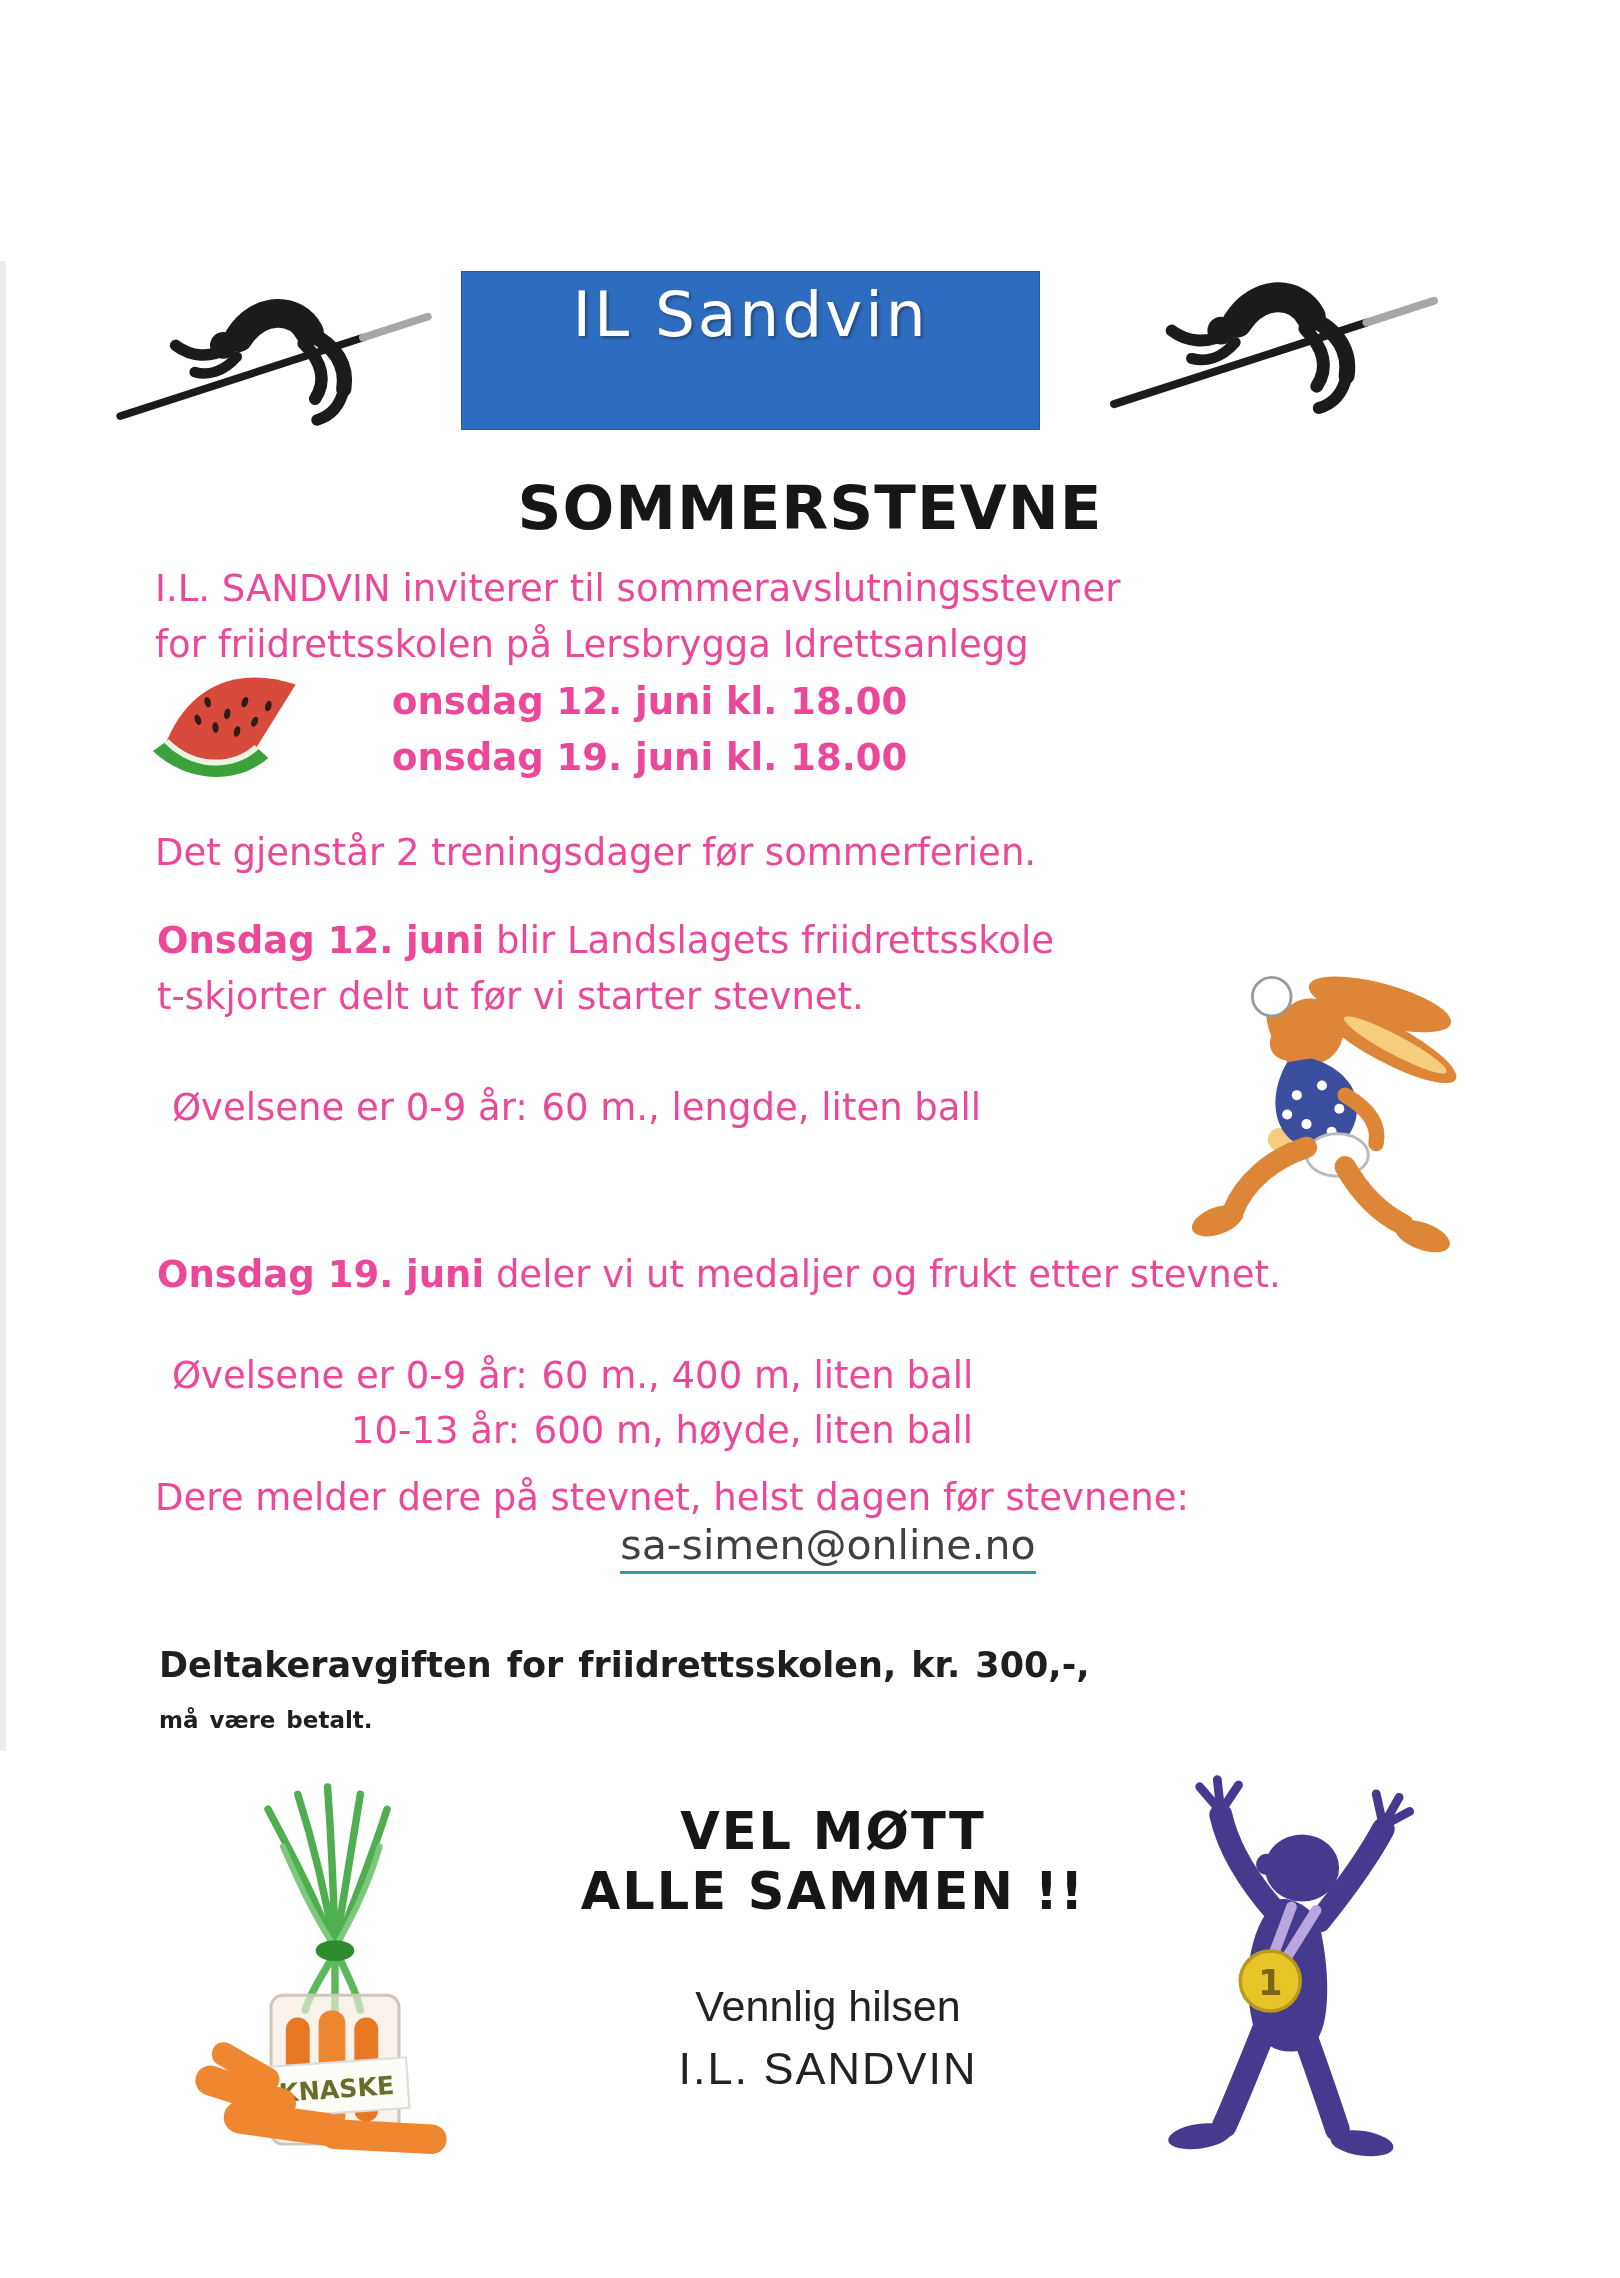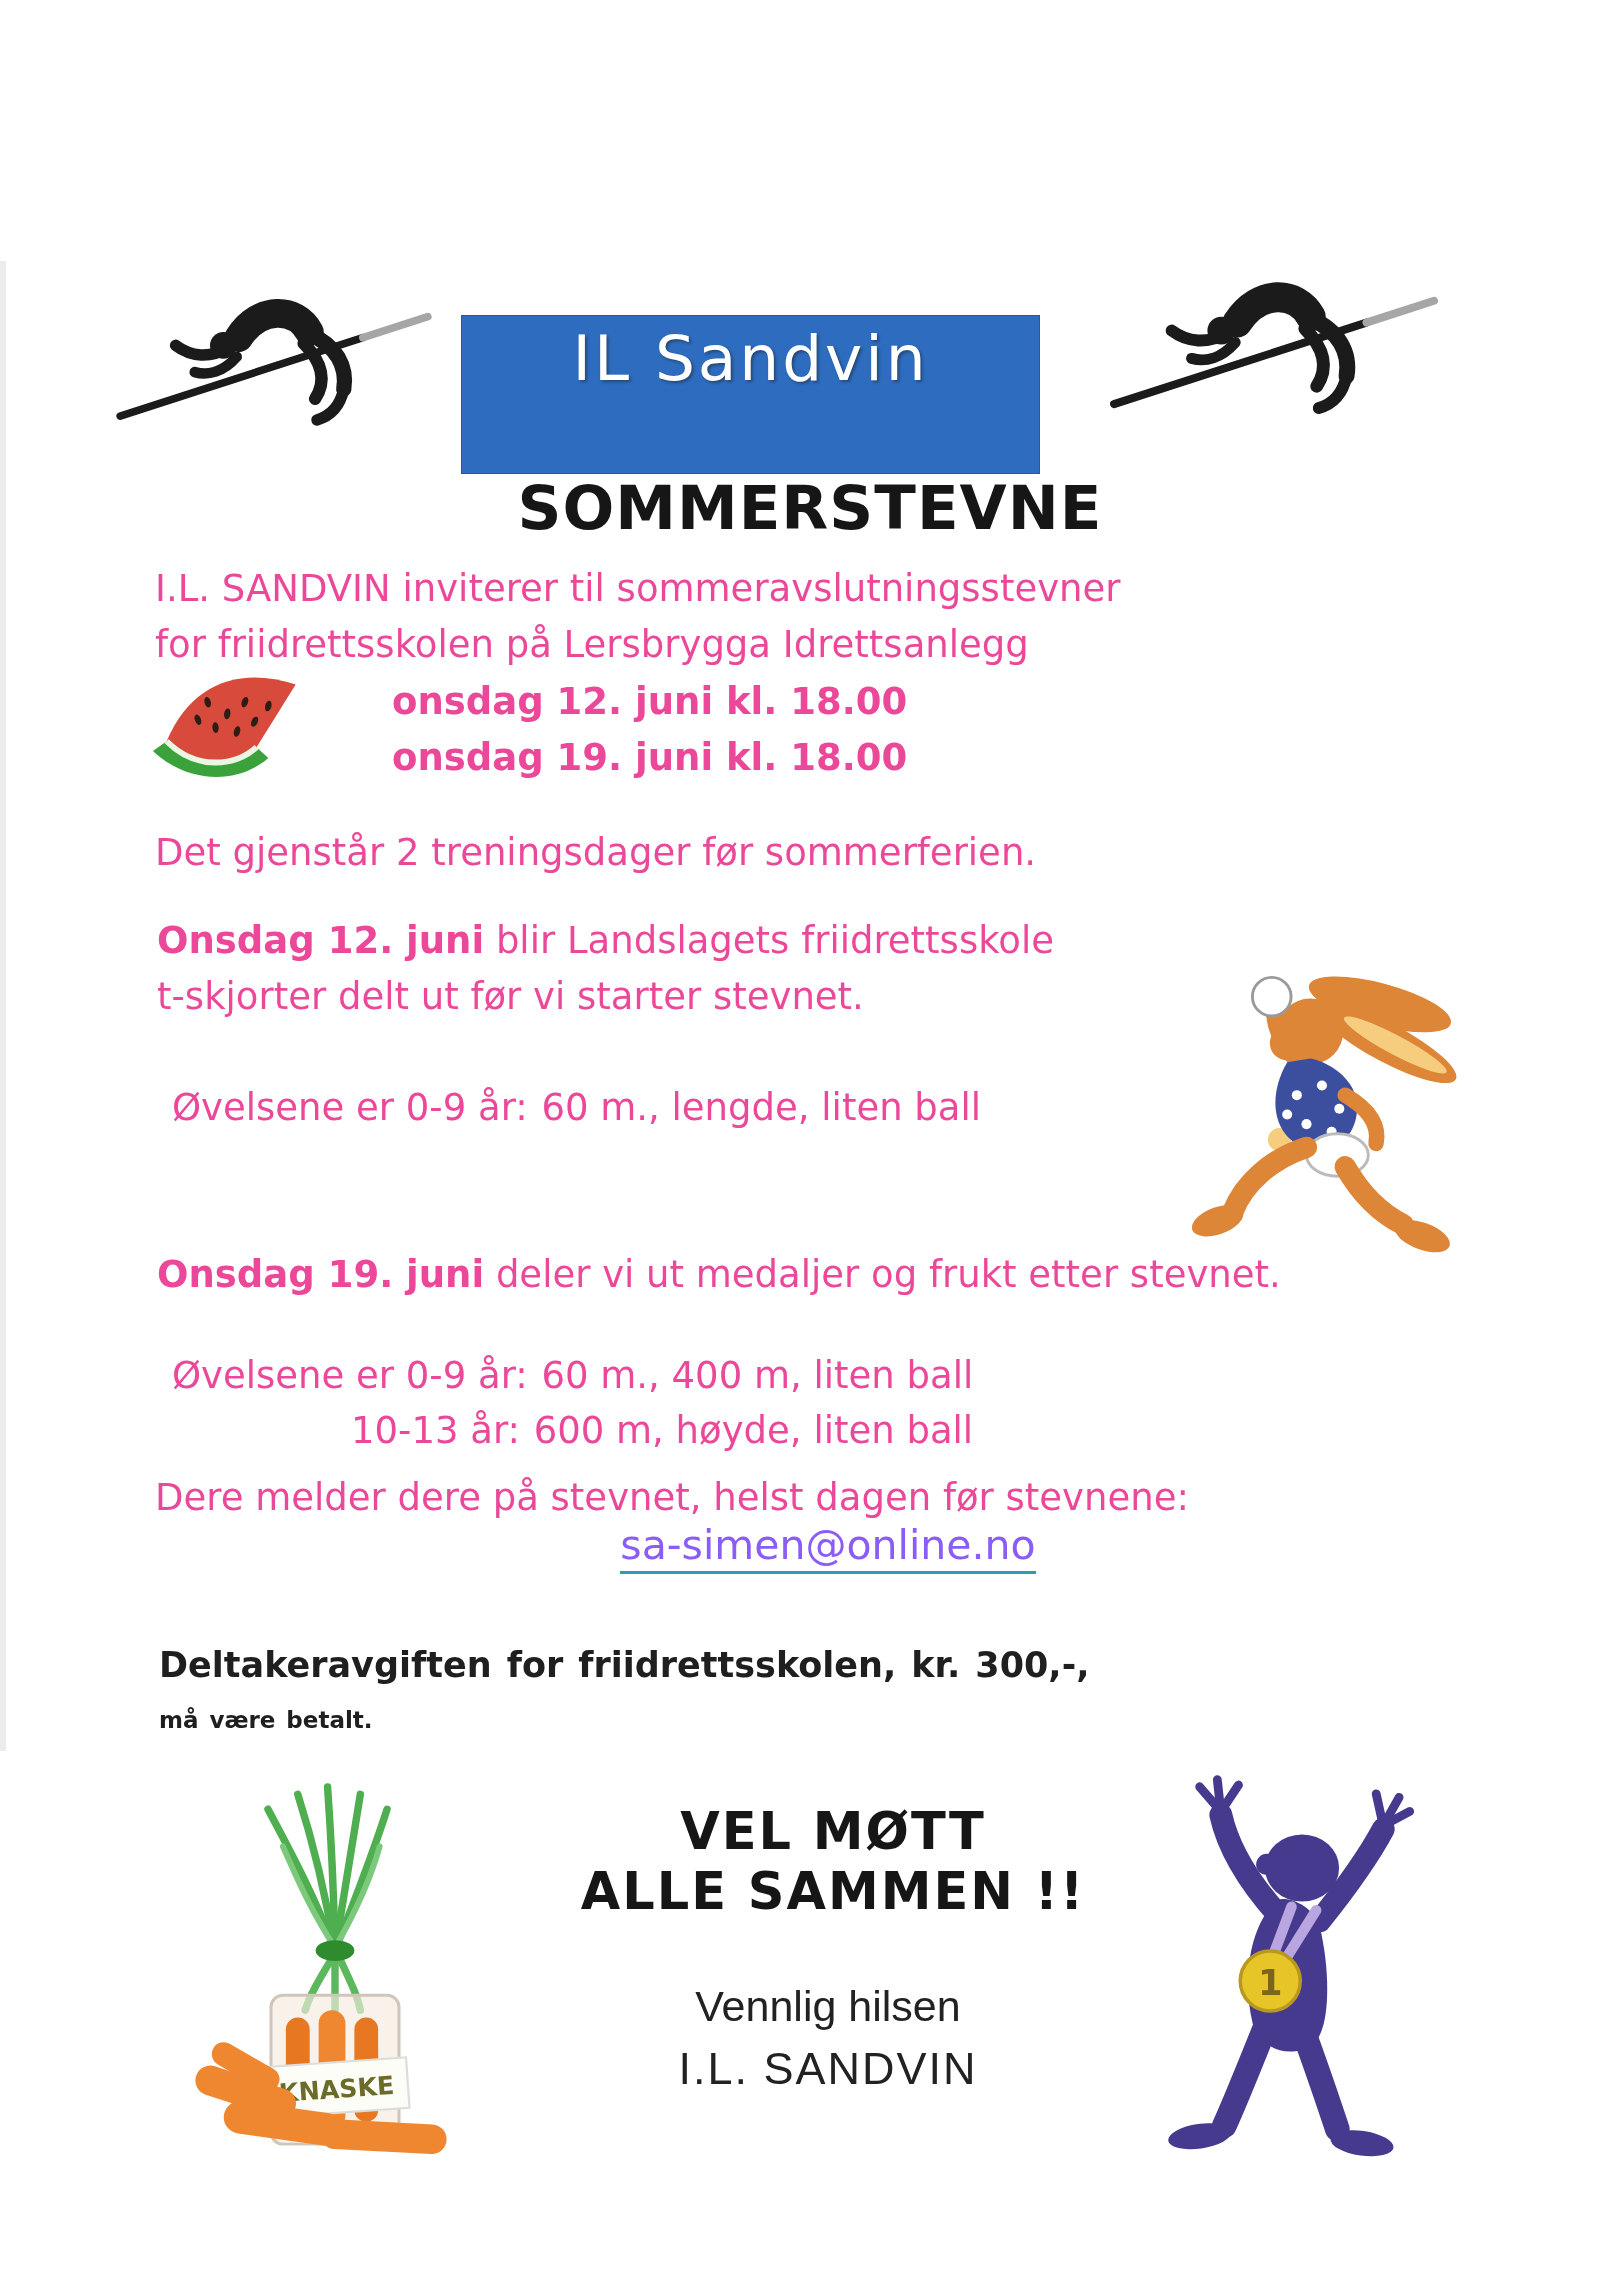--- a/index.html
+++ b/index.html
@@ -15,21 +15,20 @@
   .abs { position: absolute; }
 
   
   .edge-strip { left: 0; top: 261px; width: 5.9px; height: 1490px; background: #ececec; }
 
   
   .banner {
     left: 461px; top: 271px; width: 579px; height: 159px;
     background: #2d6cbf; text-align: center;
     box-shadow: 0 0 0 1px #245aa5 inset;
-    margin-top: 44px;
   }
   .banner-title {
     font-size: 63px; line-height: 76px; color: #ffffff; font-weight: 400;
     letter-spacing: 2.9px; text-shadow: 2px 2px 2.9px rgba(30,30,30,0.45);
     margin-top: 5.9px;
   }
   .banner-sub {
     margin: 2px 15.7px 0 15.7px;
     border-top: 2px solid rgba(255,255,255,0.85);
     border-bottom: 2px solid rgba(255,255,255,0.85);
@@ -55,21 +54,21 @@
   .ev-label { display: inline-block; }
   .ev-value { display: inline-block; margin-left: 13.7px; }
   .ev1r1 { left: 172px; top: 1080px; }
   .ev1r2 { left: 351px; top: 1135px; }
   .ev2r1 { left: 172px; top: 1348px; }
   .ev2r2 { left: 351px; top: 1403px; }
 
   .reg-text { left: 155px; top: 1470px; }
   .email-row { left: 0; top: 1521px; width: 1656px; text-align: center; }
   .email-link {
-    font-size: 41px; color: #8b5cf6; text-decoration: none;
+    font-size: 41px; color: #404040; text-decoration: none;
     border-bottom: 3.9px solid #2a9fb0; padding-bottom: 2px;
   }
 
   .fee1 { left: 159px; top: 1645px; font-size: 35px; font-weight: bold; word-spacing: 2.9px; }
   .fee2 { left: 159px; top: 1707px; font-size: 23px; font-weight: bold; word-spacing: 2.9px; }
 
   .closing1 { left: 0; top: 1802px; width: 1666px; text-align: center;
               font-size: 51px; font-weight: bold; letter-spacing: 2px; color: #161616; }
   .closing2 { left: 0; top: 1862px; width: 1666px; text-align: center;
               font-size: 51px; font-weight: bold; letter-spacing: 2px; color: #161616; }

